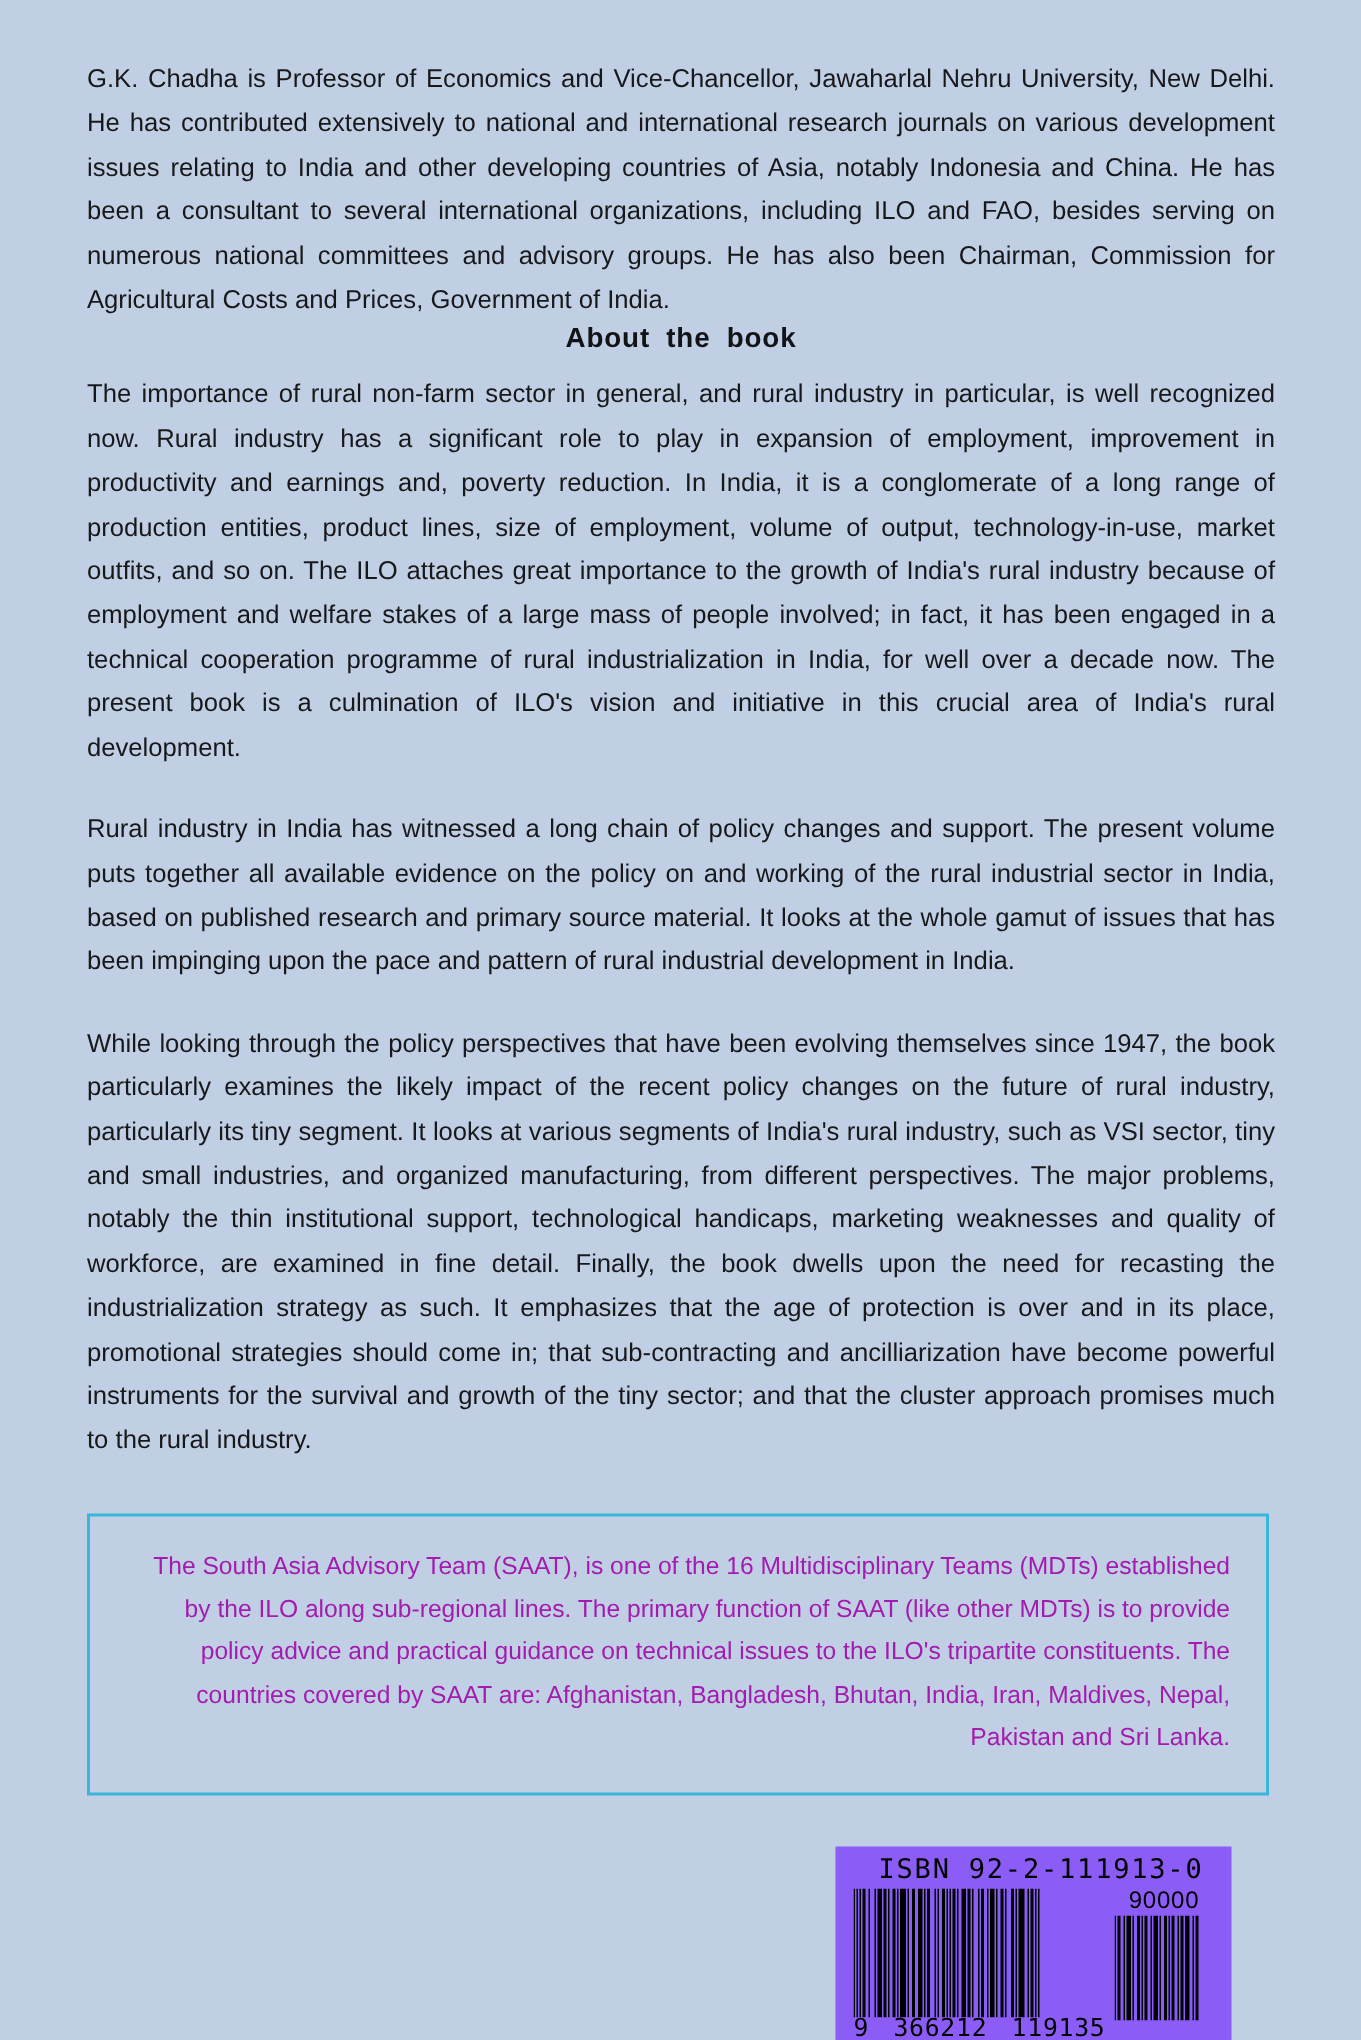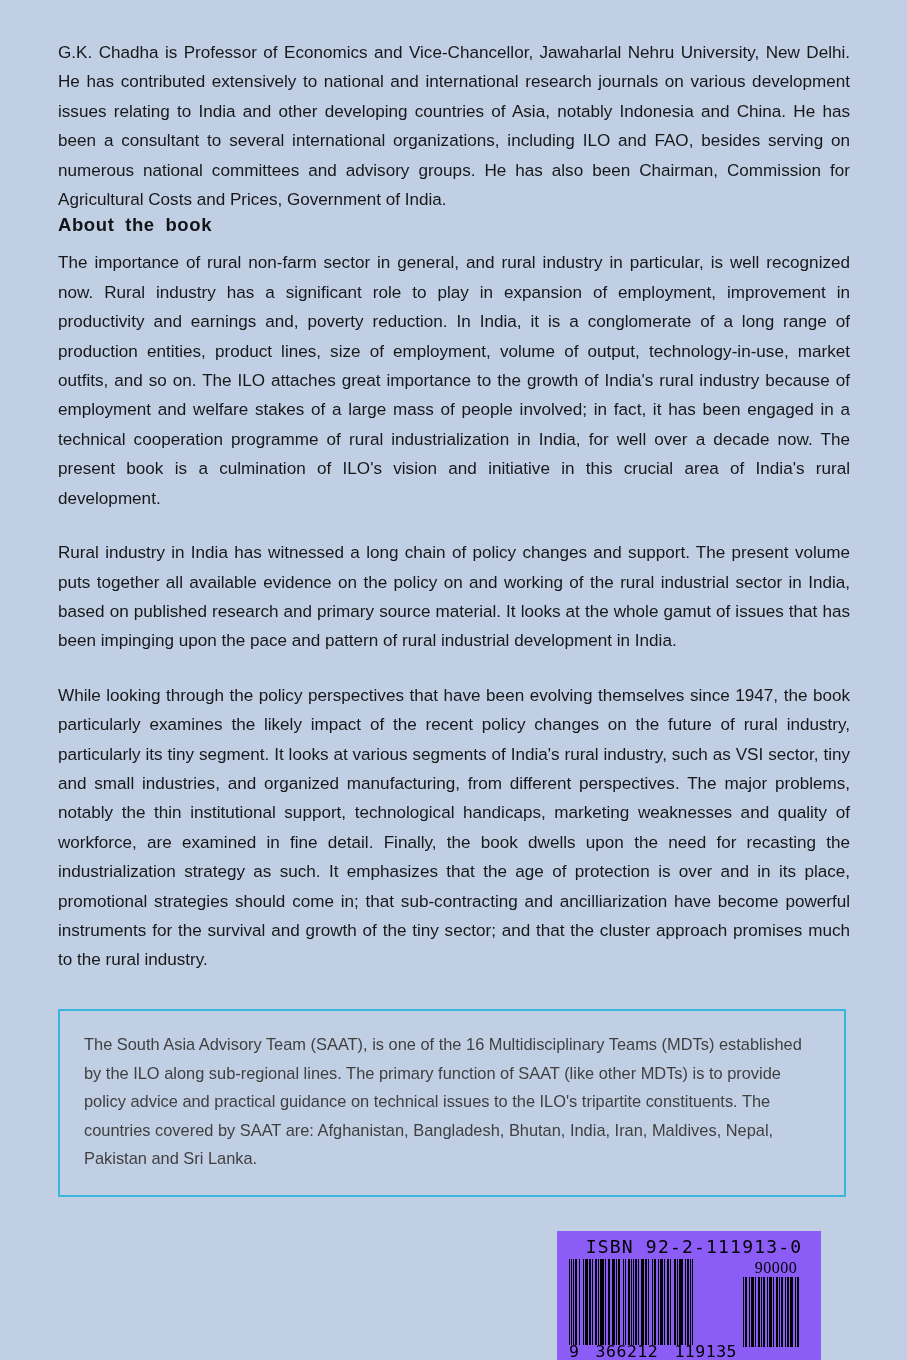--- a/index.html
+++ b/index.html
@@ -39,20 +39,21 @@
     color: #111317;
   }
 
   .heading-author {
     margin-bottom: 28px;
   }
 
   .heading-book {
     margin-top: 30px;
     margin-bottom: 30px;
+    text-align: center;
   }
 
   p.body-text {
     font-size: 17.1px;
     line-height: 29.4px;
     text-align: justify;
     text-justify: inter-word;
     margin: 12px 0 25px 0;
     color: #17181a;
   }
@@ -72,22 +73,22 @@
     width: 788px;
     box-sizing: border-box;
     border: 2.5px solid #3ab5dc;
     padding: 19px 24px 22px 24px;
   }
 
   .saat-box p {
     font-size: 16.4px;
     line-height: 28.6px;
     margin: 0;
-    color: #404040;
-    text-align: left;
+    color: #a21caf;
+    text-align: right;
   }
 
   
   .barcode-area {
     position: absolute;
     left: 557px;
     top: 1187px;
     width: 264px;
     height: 157px;
     background: #8b5cf6;
@@ -119,21 +120,21 @@
     width: 164px;
   }
 
   .addon-barcode {
     position: relative;
     width: 66px;
     padding-top: 0;
   }
 
   .addon-digits {
-    font-family: Liberation Serif, serif;
+    font-family: Liberation Sans, sans-serif;
     font-size: 16px;
     letter-spacing: 0.5px;
     text-align: center;
     line-height: 17px;
     color: #000;
   }
 
   .bars {
     display: flex;
     align-items: flex-end;

